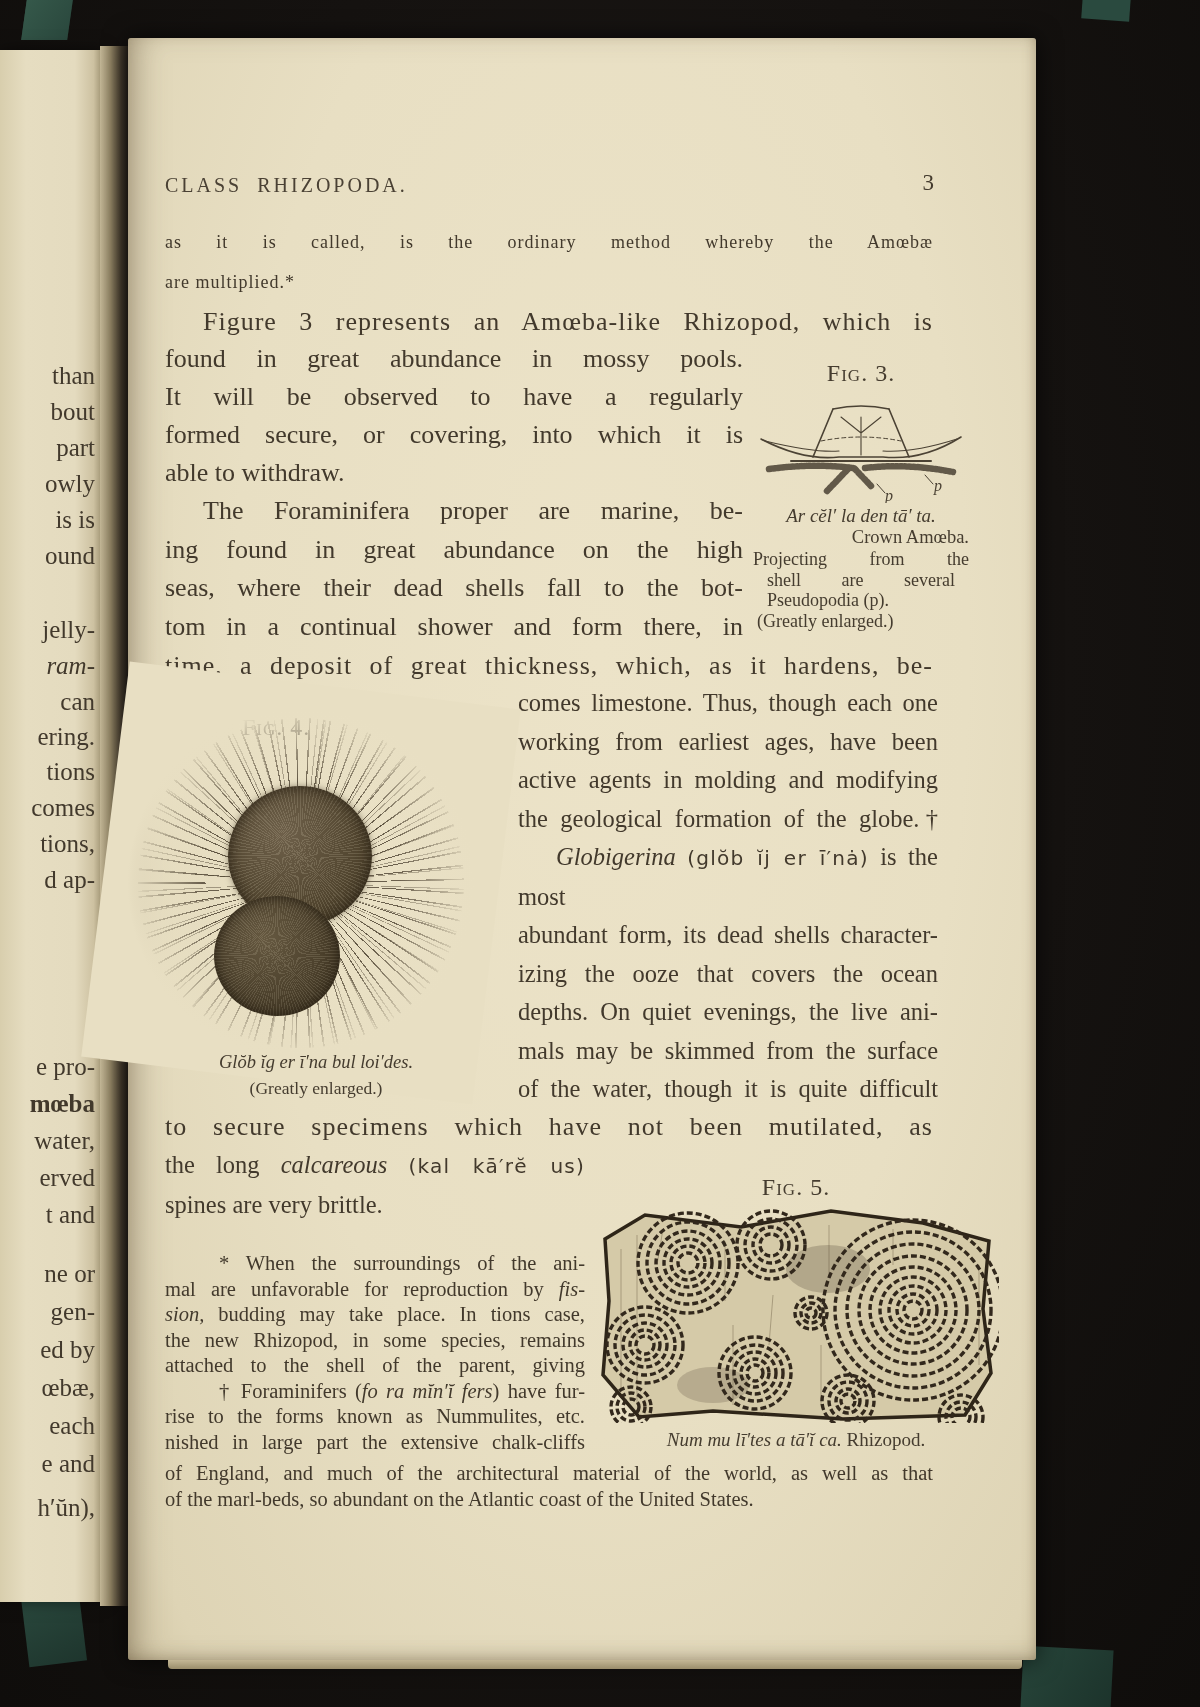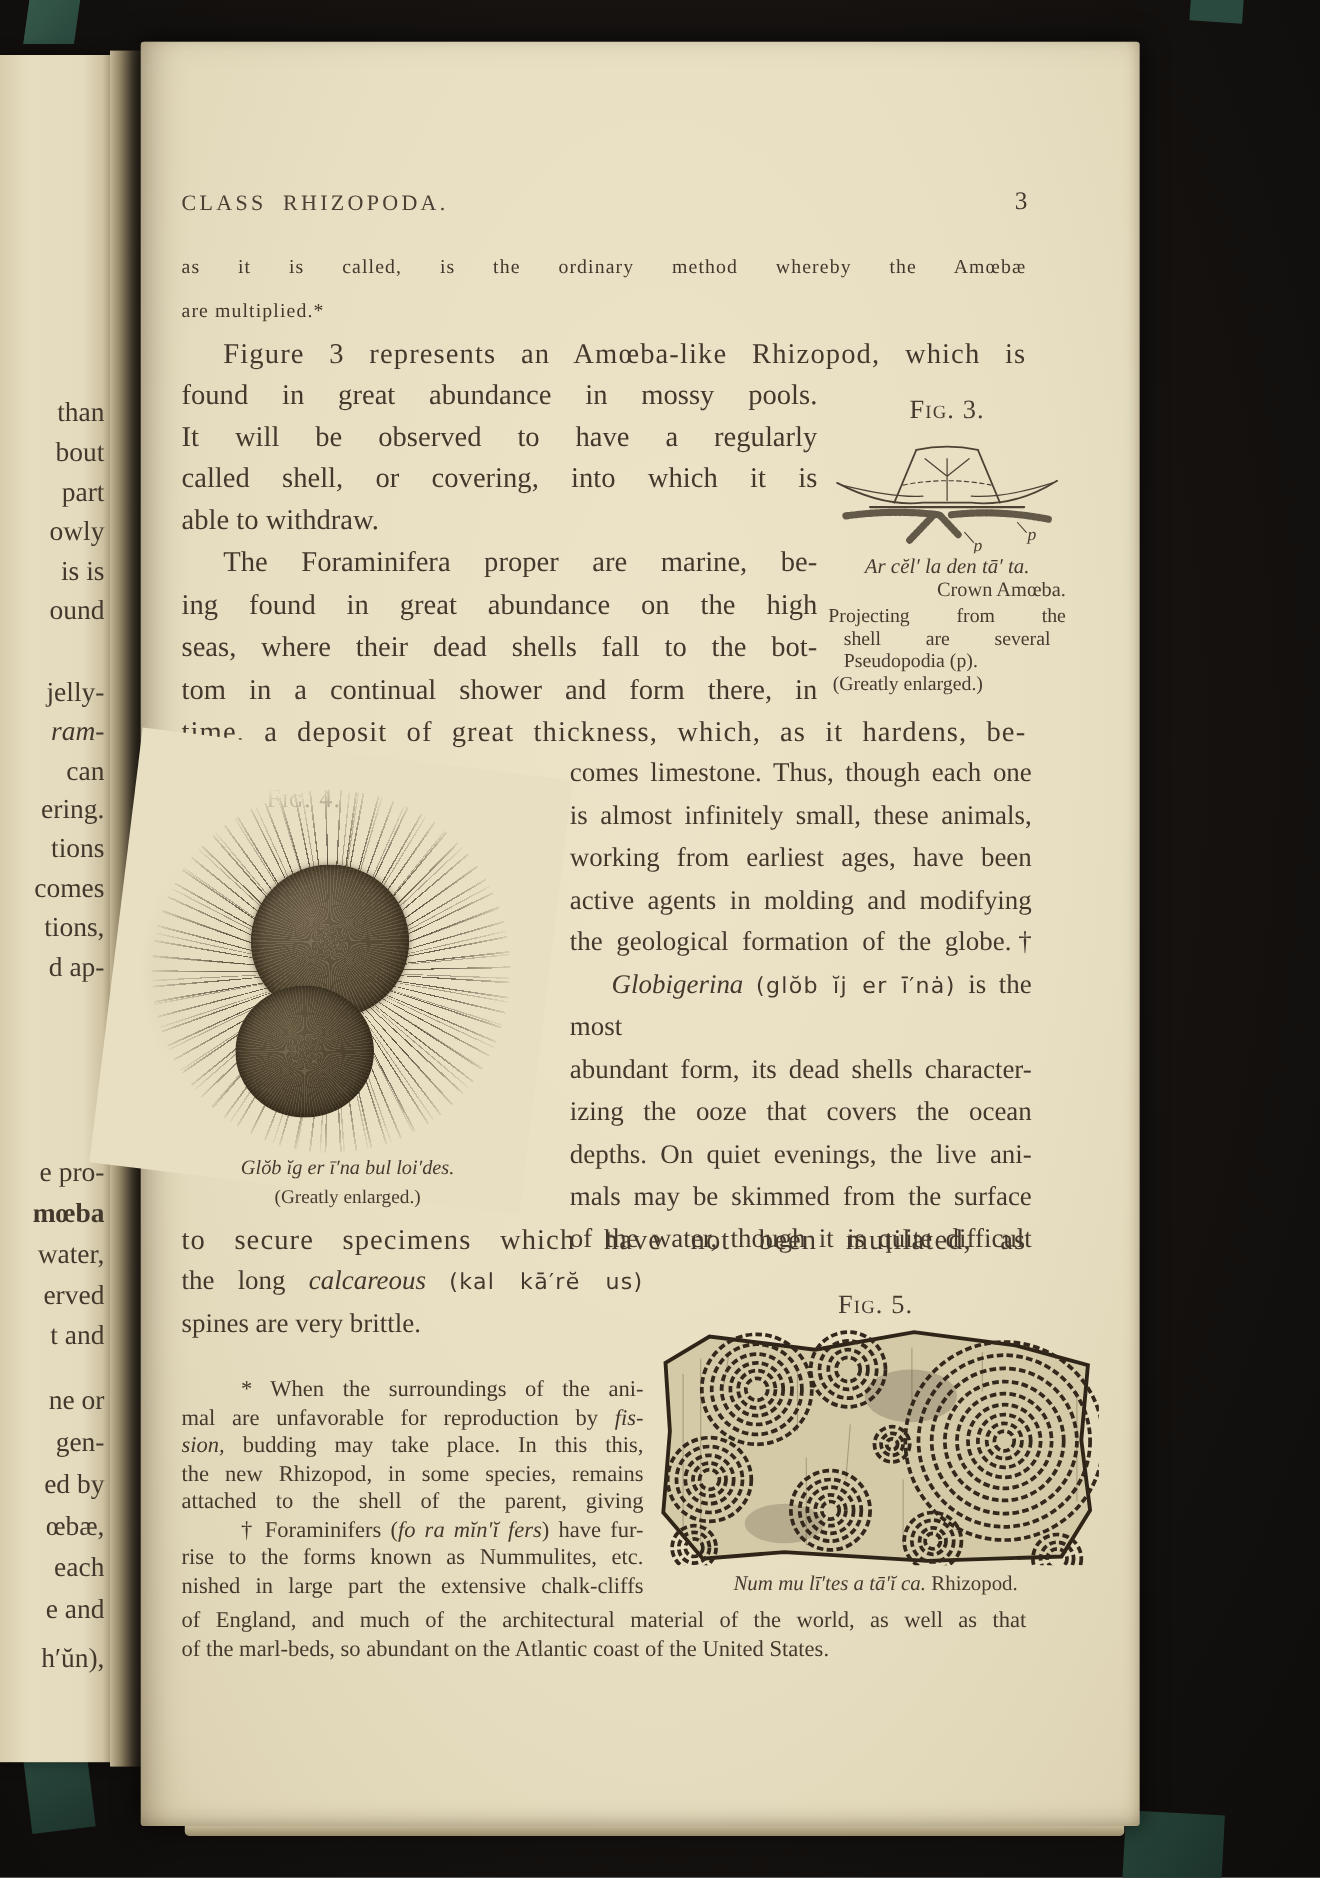--- a/index.html
+++ b/index.html
@@ -140,36 +140,35 @@
     <div class="ln">are multiplied.*</div>
   </div>
 
   <div class="blk w" style="top:264px;left:37px;width:768px;line-height:40px;font-size:26px">
     <div class="ln j ind">Figure 3 represents an Amœba-like Rhizopod, which is</div>
   </div>
 
   <div class="blk" style="top:302px;left:37px;width:578px;line-height:38px;font-size:26px">
     <div class="ln j">found in great abundance in mossy pools.</div>
     <div class="ln j">It will be observed to have a regularly</div>
-    <div class="ln j">called shell, or covering, into which it is</div>
+    <div class="ln j">formed secure, or covering, into which it is</div>
     <div class="ln">able to withdraw.</div>
   </div>
   <div class="blk" style="top:454px;left:37px;width:578px;line-height:38.5px;font-size:26px">
     <div class="ln j ind">The Foraminifera proper are marine, be-</div>
     <div class="ln j">ing found in great abundance on the high</div>
     <div class="ln j">seas, where their dead shells fall to the bot-</div>
     <div class="ln j">tom in a continual shower and form there, in</div>
   </div>
   <div class="blk w" style="top:608px;left:37px;width:768px;line-height:40px;font-size:26px">
     <div class="ln j">time, a deposit of great thickness, which, as it hardens, be-</div>
   </div>
 
   <div class="blk" style="top:646px;left:390px;width:420px;line-height:38.5px;font-size:24.5px">
     <div class="ln j">comes limestone.  Thus, though each one</div>
-    <div class="ln j">is almost infinitely small, these animals,</div>
     <div class="ln j">working from earliest ages, have been</div>
     <div class="ln j">active agents in molding and modifying</div>
     <div class="ln j">the geological formation of the globe.†</div>
     <div class="ln j ind">
       <span class="it">Globigerina</span>
       <span class="pr">(glŏb ĭj er ī′nȧ)</span>
       <span>is the most</span>
     </div>
     <div class="ln j">abundant form, its dead shells character-</div>
     <div class="ln j">izing the ooze that covers the ocean</div>
@@ -187,21 +186,21 @@
       <span>the long</span>
       <span class="it">calcareous</span>
       <span class="pr">(kal kā′rĕ us)</span>
     </div>
     <div class="ln">spines are very brittle.</div>
   </div>
 
   <div class="blk" style="top:1213px;left:37px;width:420px;line-height:25.5px;font-size:20.5px">
     <div class="ln j ind2">* When the surroundings of the ani-</div>
     <div class="ln j"><span>mal are unfavorable for reproduction by </span><span class="it">fis-</span></div>
-    <div class="ln j"><span class="it">sion,</span><span> budding may take place.  In this this,</span></div>
+    <div class="ln j"><span class="it">sion,</span><span> budding may take place.  In tions case,</span></div>
     <div class="ln j">the new Rhizopod, in some species, remains</div>
     <div class="ln j">attached to the shell of the parent, giving</div>
     <div class="ln j ind2"><span>† Foraminifers (</span><span class="it">fo ra mĭn′ĭ fers</span><span>) have fur-</span></div>
     <div class="ln j">rise to the forms known as Nummulites, etc.</div>
     <div class="ln j">nished in large part the extensive chalk-cliffs</div>
   </div>
 
   <div class="blk" style="top:1423px;left:37px;width:768px;line-height:25.5px;font-size:20.5px">
     <div class="ln j">of England, and much of the architectural material of the world, as well as that</div>
     <div class="ln">of the marl-beds, so abundant on the Atlantic coast of the United States.</div>

